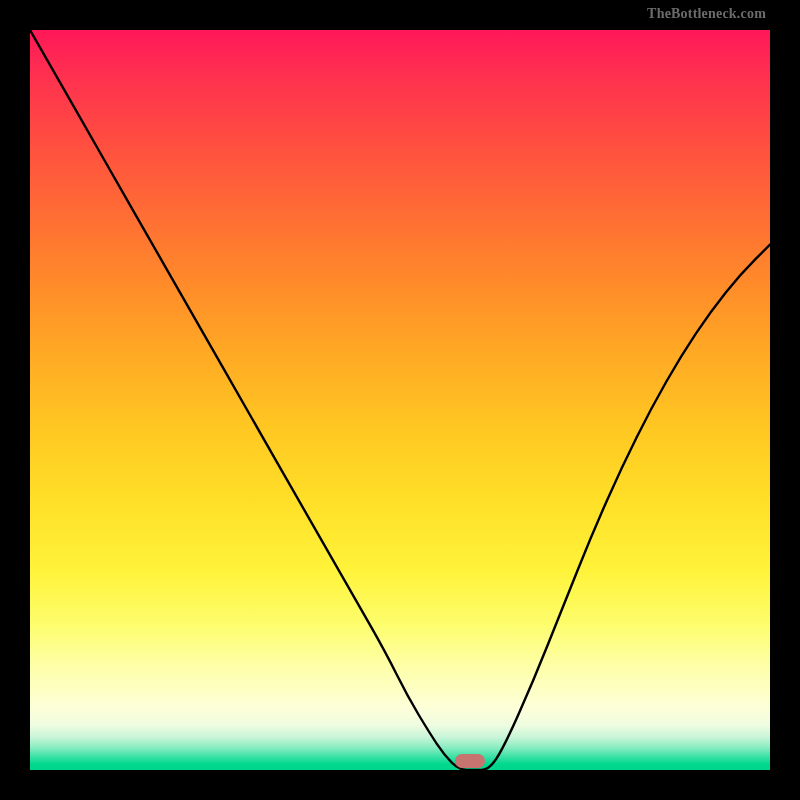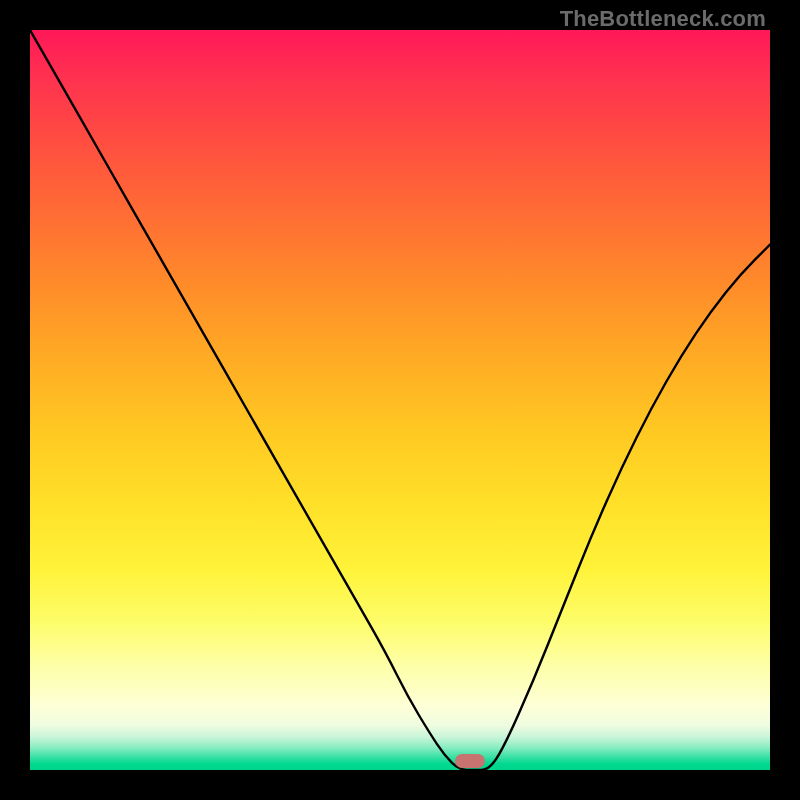--- a/index.html
+++ b/index.html
@@ -34,22 +34,22 @@
       #86ecc0 97%,
       #35e0a3 98.3%,
       #00d890 99.2%,
       #00d68a 100%
     );
   }
   .watermark {
     position: absolute;
     top: 6px;
     right: 34px;
-    font-family: Liberation Sans, sans-serif;
-    font-size: 22px;
+    font-family: Liberation Serif, serif;
+    font-size: 14px;
     font-weight: 600;
     color: #6b6b6b;
     letter-spacing: 0.2px;
     user-select: none;
   }
   svg.curve {
     position: absolute;
     left: 0;
     top: 0;
     width: 740px;

